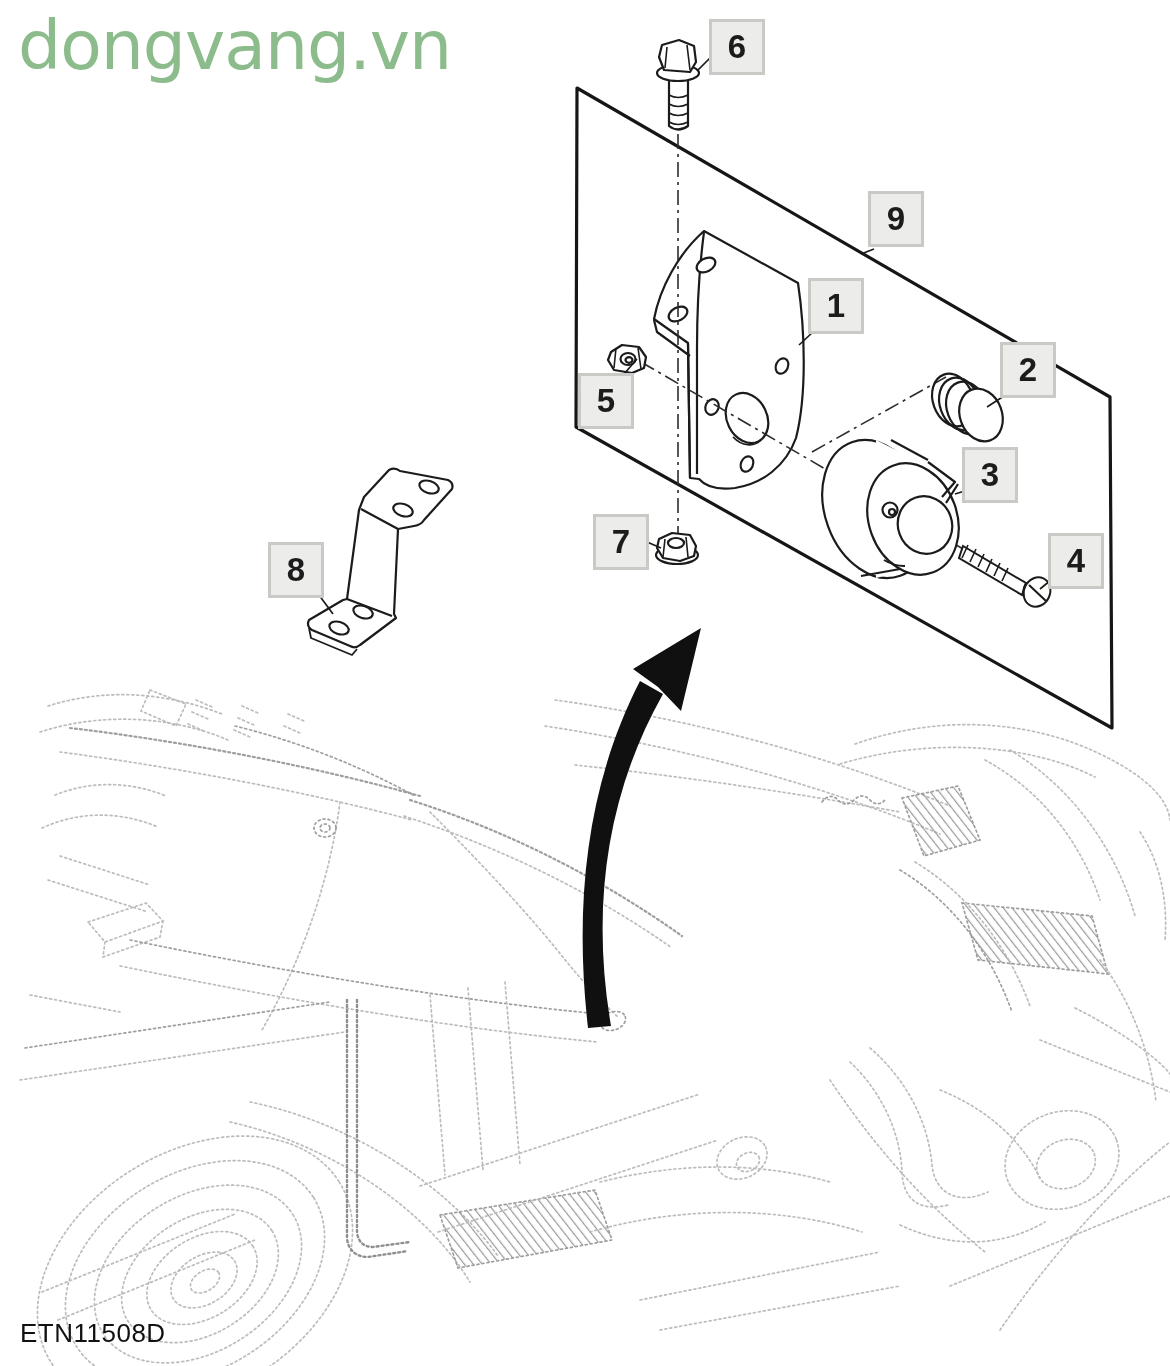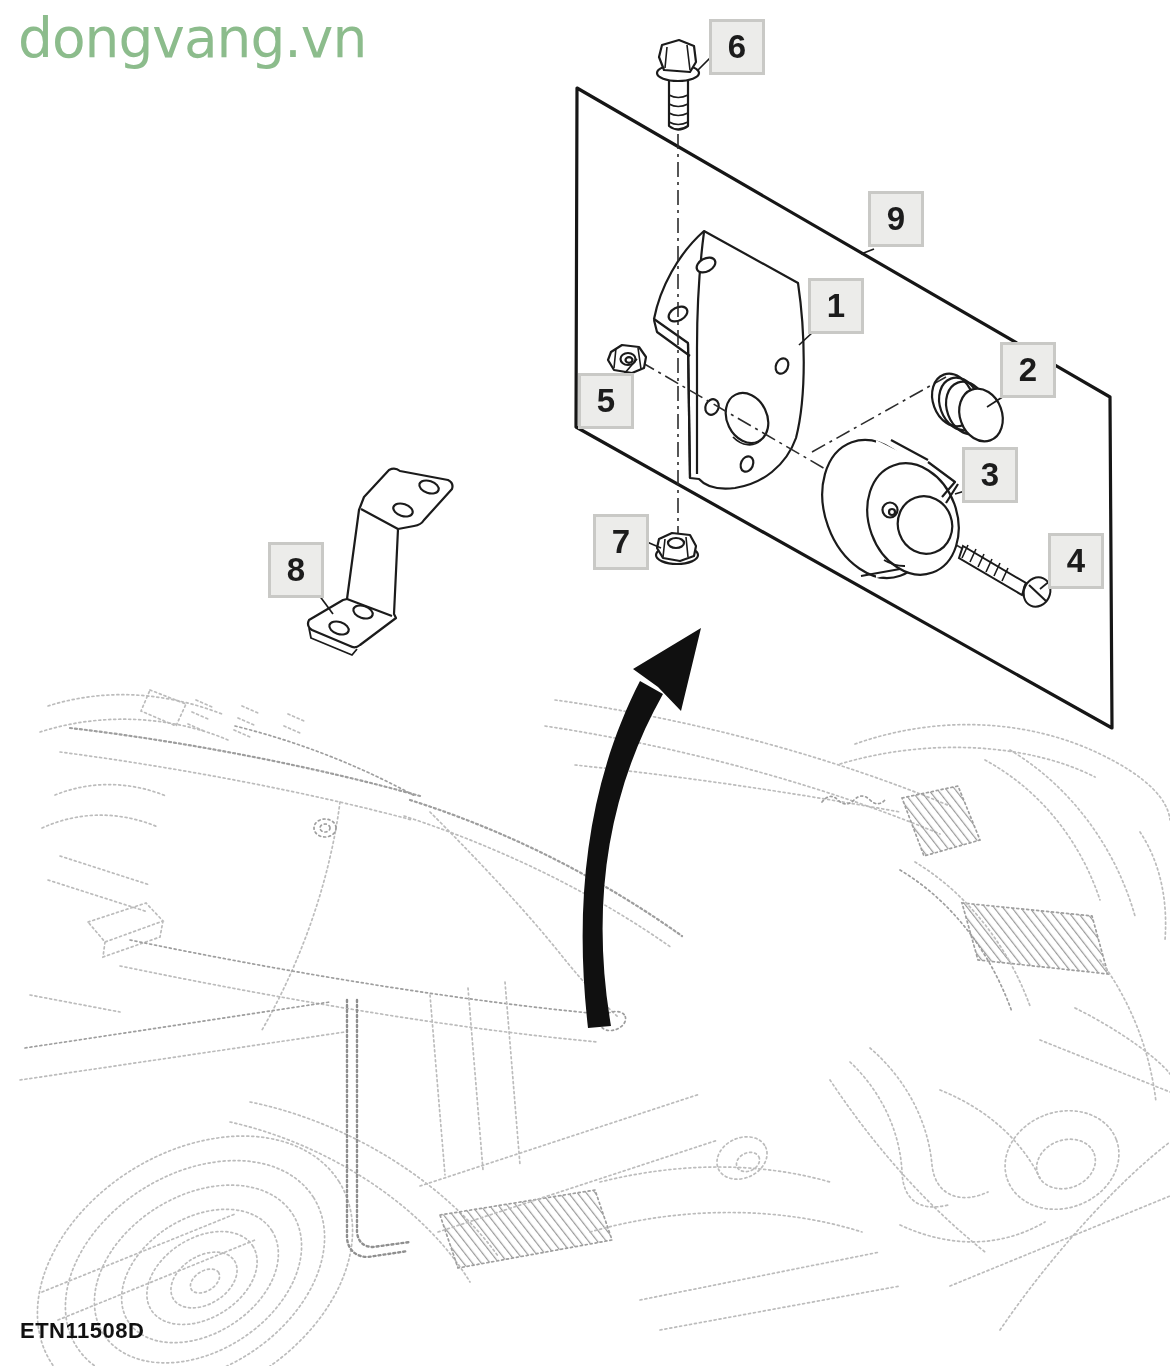--- a/index.html
+++ b/index.html
@@ -1,25 +1,25 @@
 <!DOCTYPE html>
 <html><head>
 <meta charset="utf-8">
 <style>
   html,body{margin:0;padding:0;background:#ffffff;}
   .page{position:relative;width:1170px;height:1366px;background:#ffffff;overflow:hidden;
         font-family:"Liberation Sans",sans-serif;}
   .watermark{position:absolute;left:18px;top:6px;font-family:"DejaVu Sans",sans-serif;
-             font-size:55px;font-weight:400;letter-spacing:-1px;color:#8cbc8c;}
+             font-size:68px;font-weight:400;letter-spacing:-1px;color:#8cbc8c;}
   .diagram-svg{position:absolute;left:0;top:0;}
   .callout{position:absolute;width:56px;height:56px;box-sizing:border-box;
            background:#ececea;border:3px solid #c9c9c6;display:flex;align-items:center;
            justify-content:center;font-weight:700;font-size:33px;color:#1c1c1c;
            font-family:"Liberation Sans",sans-serif;}
-  .figure-code{position:absolute;left:20px;top:1318px;font-weight:700;font-size:22px;
+  .figure-code{position:absolute;left:20px;top:1318px;font-weight:400;font-size:26px;
                letter-spacing:0.5px;color:#111;}
 </style>
 </head>
 <body>
 
 <div class="page">
 
   <div class="watermark">dongvang.vn</div>
 
   <svg class="diagram-svg" width="1170" height="1366" viewBox="0 0 1170 1366">

